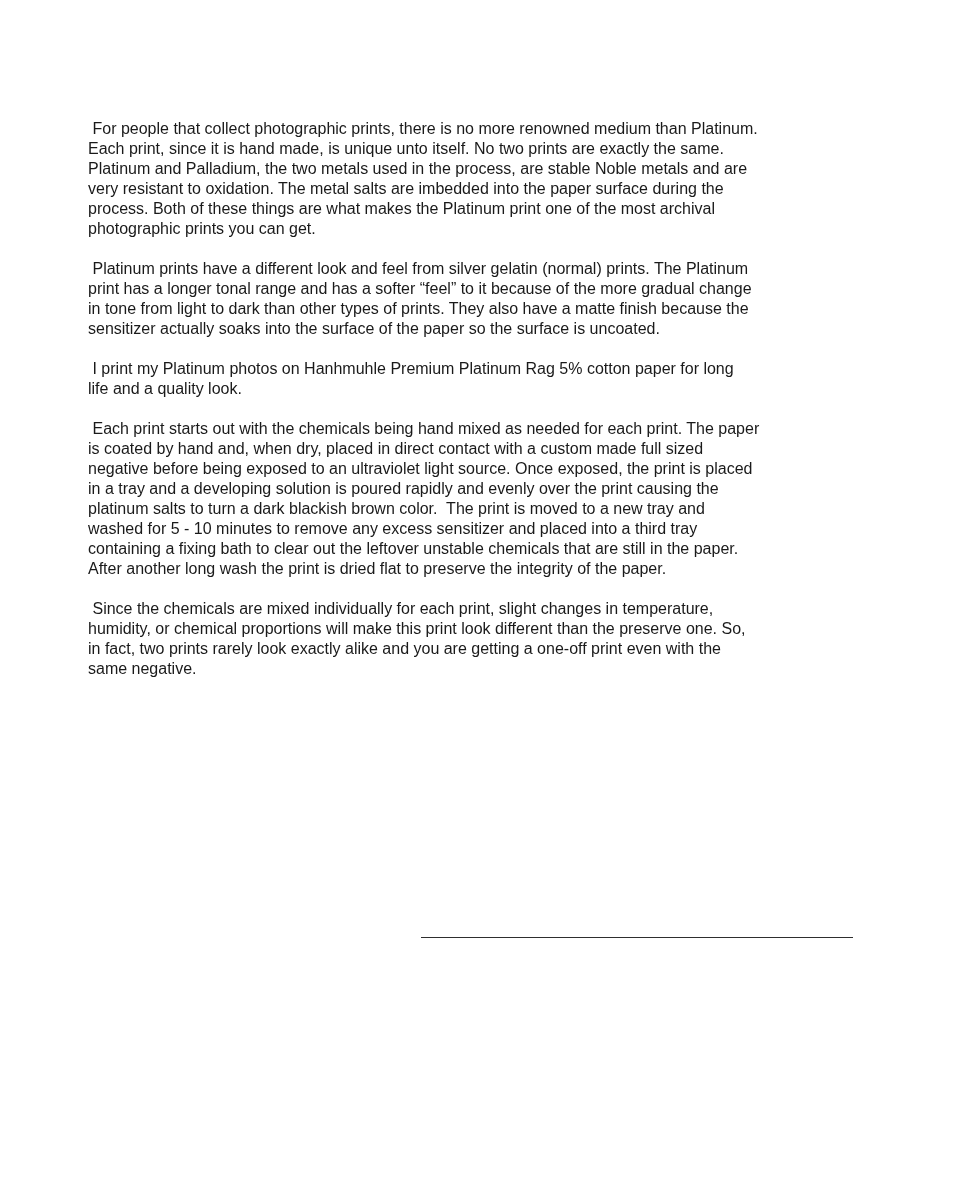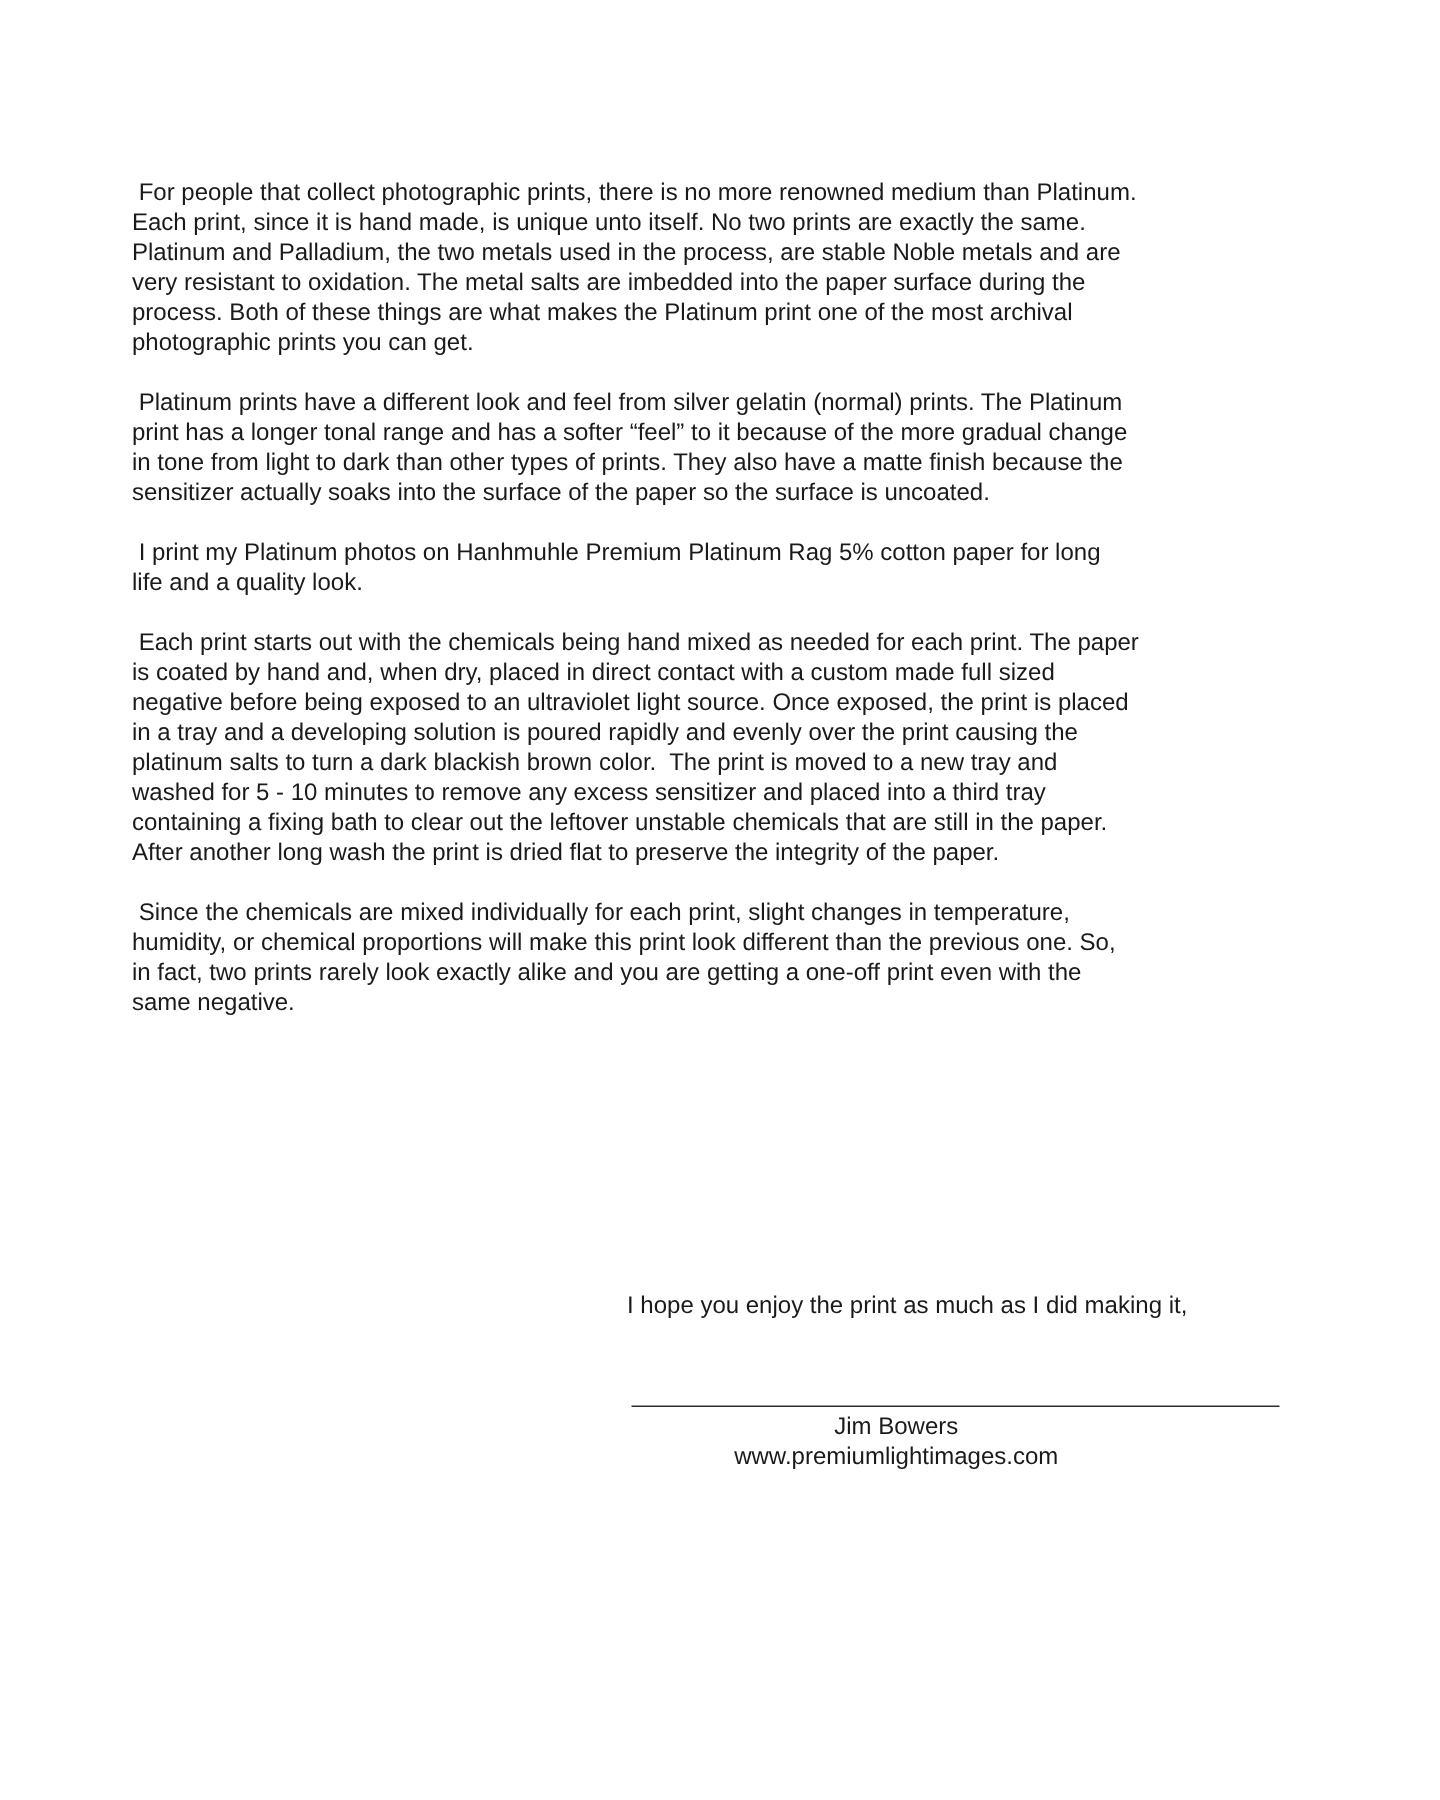--- a/index.html
+++ b/index.html
@@ -73,27 +73,22 @@
 life and a quality look.</p>
     <p class="para"> Each print starts out with the chemicals being hand mixed as needed for each print. The paper
 is coated by hand and, when dry, placed in direct contact with a custom made full sized
 negative before being exposed to an ultraviolet light source. Once exposed, the print is placed
 in a tray and a developing solution is poured rapidly and evenly over the print causing the
 platinum salts to turn a dark blackish brown color.  The print is moved to a new tray and
 washed for 5 - 10 minutes to remove any excess sensitizer and placed into a third tray
 containing a fixing bath to clear out the leftover unstable chemicals that are still in the paper.
 After another long wash the print is dried flat to preserve the integrity of the paper.</p>
     <p class="para"> Since the chemicals are mixed individually for each print, slight changes in temperature,
-humidity, or chemical proportions will make this print look different than the previous one. So,
+humidity, or chemical proportions will make this print look different than the preserve one. So,
 in fact, two prints rarely look exactly alike and you are getting a one-off print even with the
 same negative.</p>
   </div>
 
-  <div class="closing">I hope you enjoy the print as much as I did making it,</div>
 
   <div class="sig-line"></div>
 
-  <div class="sig-text">
-    <div>Jim Bowers</div>
-    <div>www.premiumlightimages.com</div>
-  </div>
 
 </div>
 
 </body></html>

